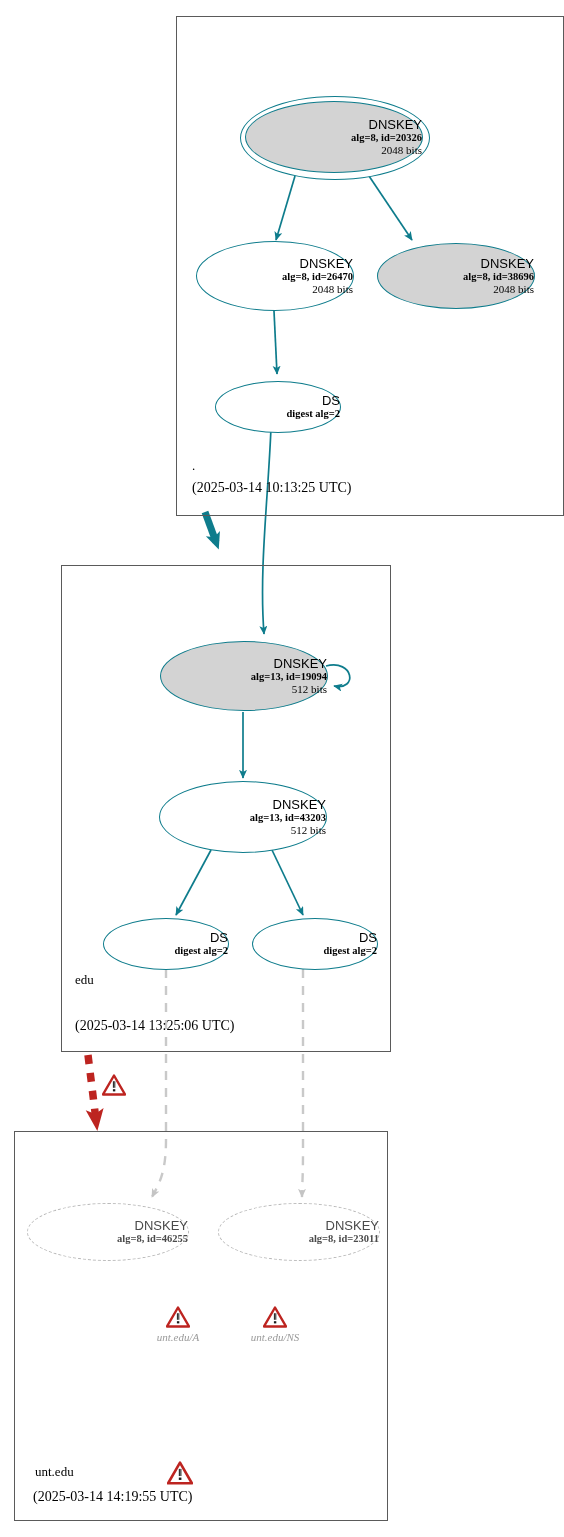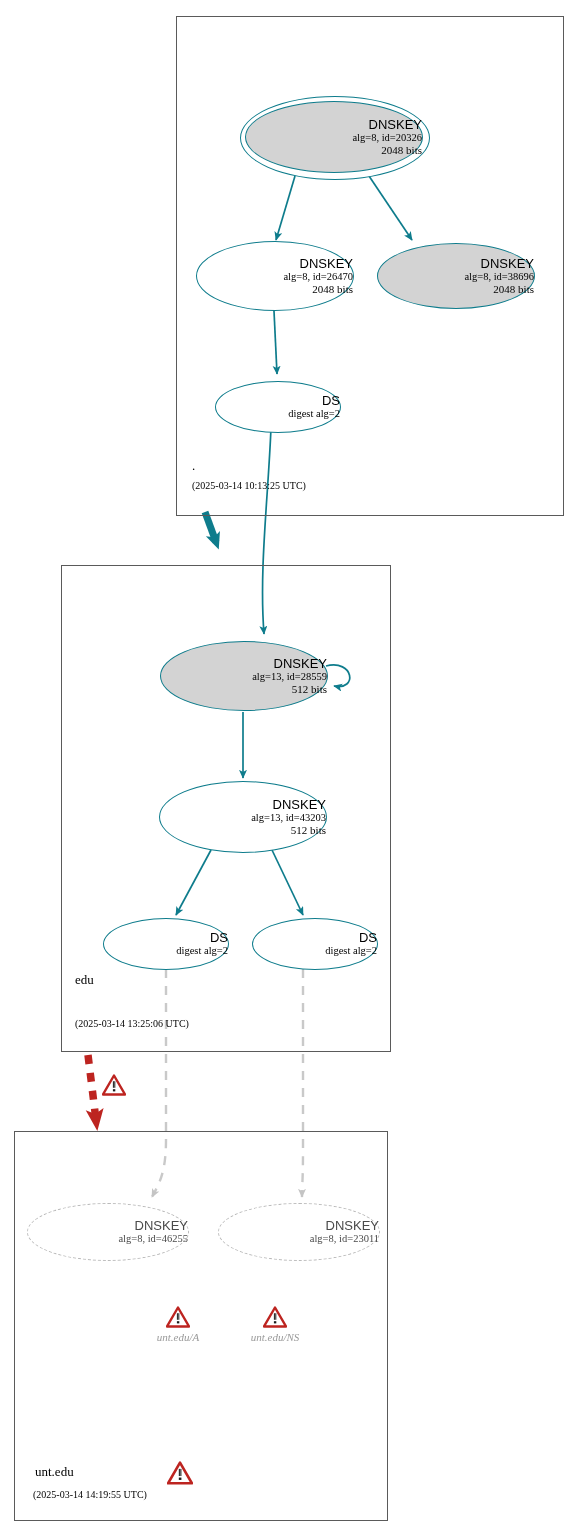--- a/index.html
+++ b/index.html
@@ -1,25 +1,25 @@
 <!DOCTYPE html>
 <html><head>
 <meta charset="utf-8">
 <style>
   html,body{margin:0;padding:0;background:#ffffff;}
   body{width:564px;height:1537px;position:relative;
        font-family:"Liberation Sans",sans-serif;overflow:hidden;}
   #canvas{position:absolute;left:0;top:0;width:564px;height:1537px;}
   .zone-box{position:absolute;border:1px solid #5a5a5a;box-sizing:border-box;background:transparent;}
   .zone-label{position:absolute;font-family:"Liberation Serif",serif;font-size:13px;color:#000;white-space:nowrap;}
-  .zone-time{position:absolute;font-family:"Liberation Serif",serif;font-size:10px;color:#000;white-space:nowrap;}
+  .zone-time{position:absolute;font-family:"Liberation Serif",serif;font-size:14px;color:#000;white-space:nowrap;}
   .node{position:absolute;display:flex;flex-direction:column;align-items:flex-end;justify-content:center;
         text-align:center;box-sizing:border-box;}
   .node .t1{font-family:"Liberation Sans",sans-serif;font-size:13px;color:#000;line-height:1.05;}
-  .node .t2{font-family:"Liberation Serif",serif;font-size:10.5px;color:#000;line-height:1.12;}
+  .node .t2{font-family:"Liberation Serif",serif;font-size:10.5px;color:#000;line-height:1.12;font-weight:bold;}
   .node .t3{font-family:"Liberation Serif",serif;font-size:11px;color:#000;line-height:1.12;}
   .ell{border-radius:50%;}
   .teal-solid{border:1.6px solid #0e7c8c;background:#ffffff;}
   .teal-solid-fill{border:1.6px solid #0e7c8c;background:#d3d3d3;}
   .grey-dashed{border:1.5px dashed #b9b9b9;background:#ffffff;}
   .grey-dashed .t1{color:#4a4a4a;}
   .grey-dashed .t2{color:#4a4a4a;}
   .dbl-outer{position:absolute;border:1.6px solid #0e7c8c;border-radius:50%;background:#ffffff;}
   .warn{position:absolute;}
   .rrset-label{position:absolute;font-family:"Liberation Serif",serif;font-style:italic;
@@ -97,21 +97,21 @@
   <div class="t2">digest alg=2</div>
 </div>
 
 <div class="zone-label" style="left:192px;top:458px;">.</div>
 <div class="zone-time" style="left:192px;top:480px;">(2025-03-14 10:13:25 UTC)</div>
 
 <div class="zone-box" style="left:61px;top:565px;width:330px;height:487px;"></div>
 
 <div class="node ell teal-solid-fill" style="left:160px;top:641px;width:168px;height:70px;">
   <div class="t1">DNSKEY</div>
-  <div class="t2">alg=13, id=28559</div>
+  <div class="t2">alg=13, id=19094</div>
   <div class="t3">512 bits</div>
 </div>
 
 <div class="node ell teal-solid" style="left:159px;top:781px;width:168px;height:72px;">
   <div class="t1">DNSKEY</div>
   <div class="t2">alg=13, id=43203</div>
   <div class="t3">512 bits</div>
 </div>
 
 <div class="node ell teal-solid" style="left:103px;top:918px;width:126px;height:52px;">

